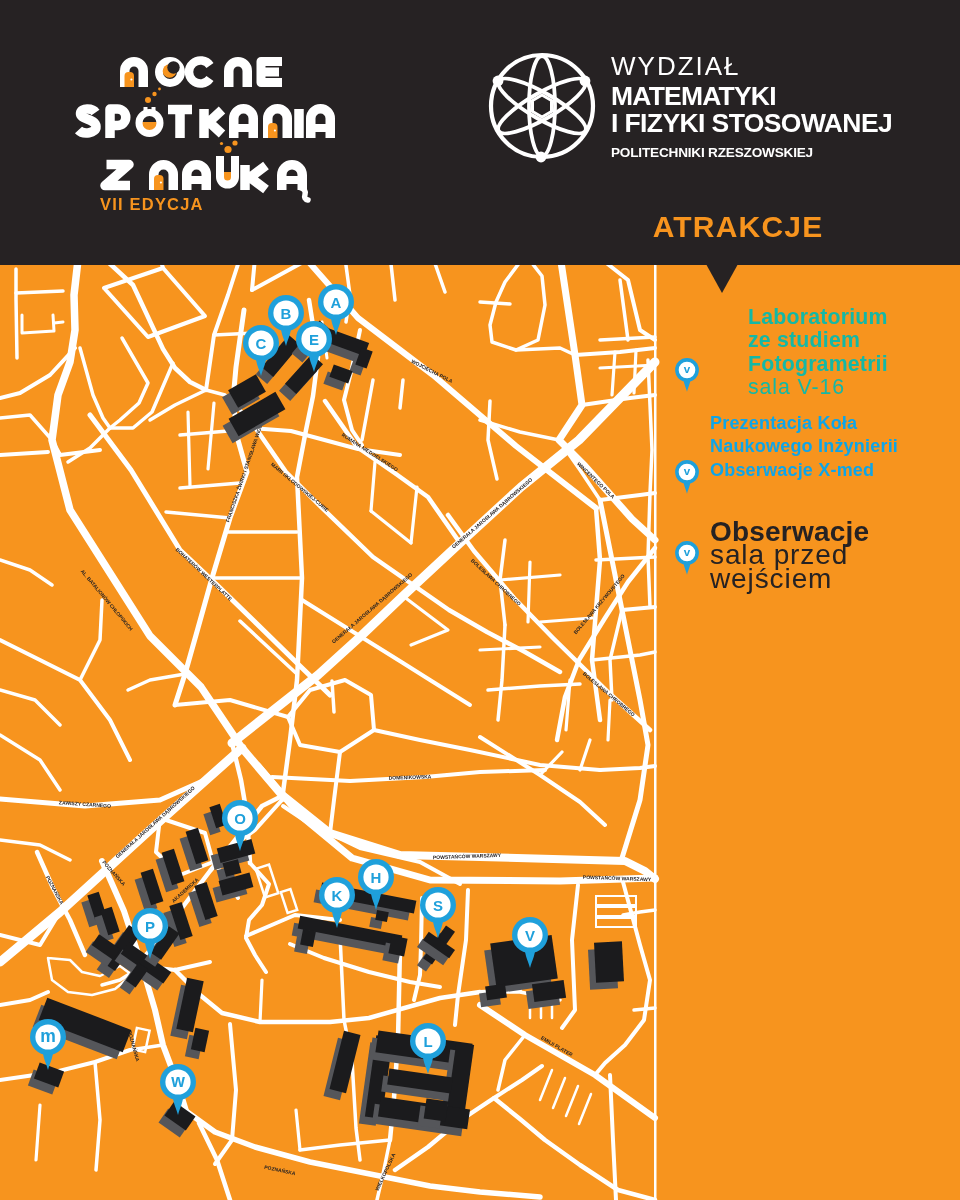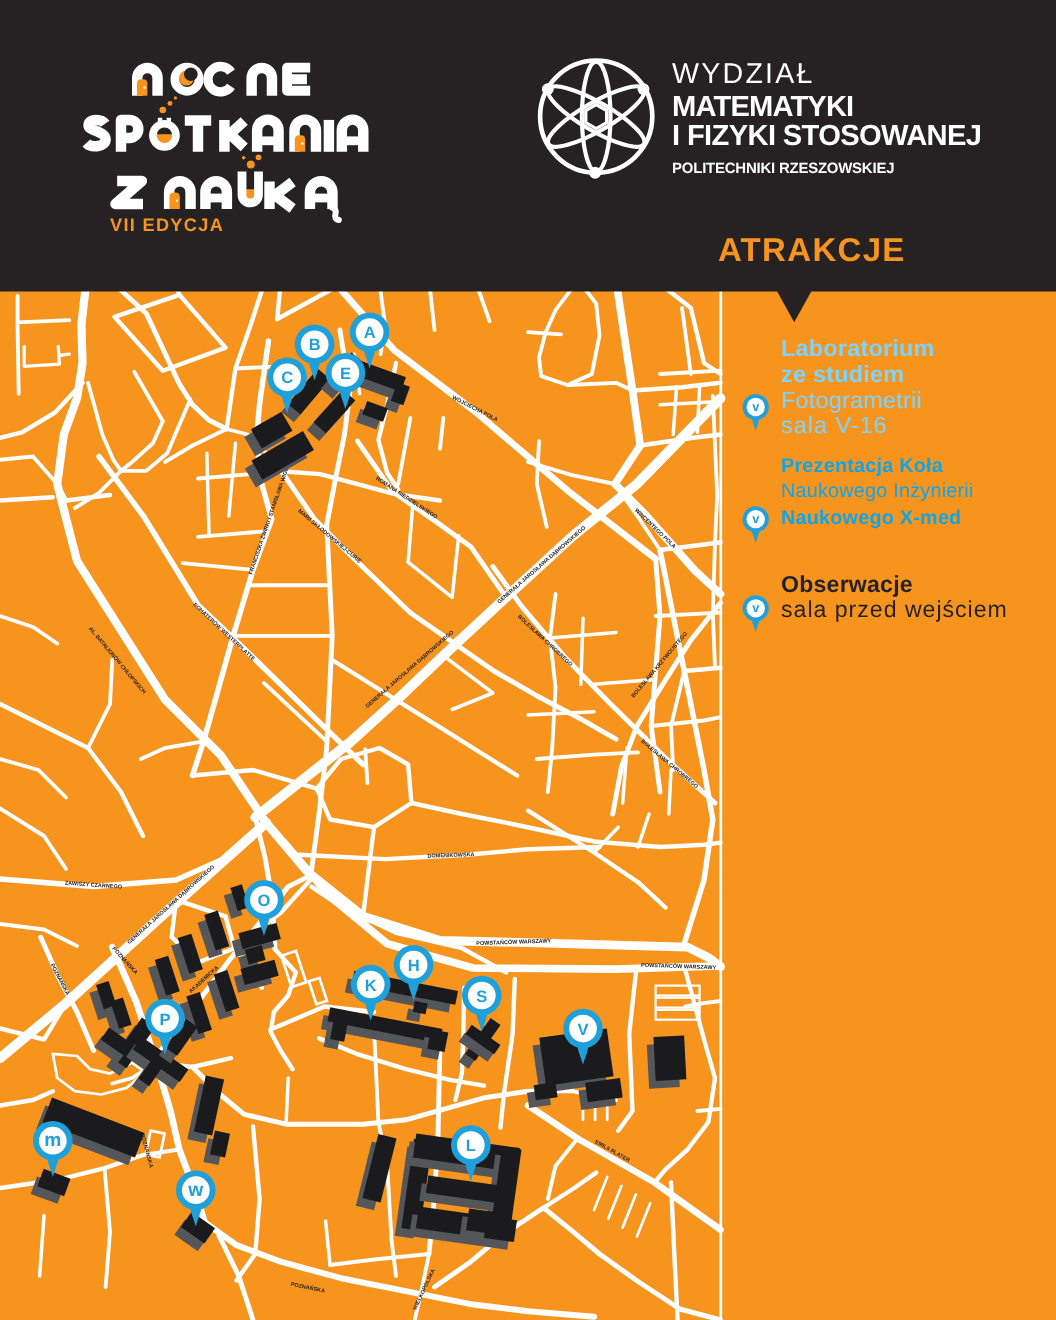--- a/index.html
+++ b/index.html
@@ -462,30 +462,30 @@
 
 <text x="611" y="105" font-family="Liberation Sans, sans-serif" font-size="26.5" font-weight="bold" letter-spacing="-0.8" fill="#FFFFFF">MATEMATYKI</text>
 
 <text x="611" y="132" font-family="Liberation Sans, sans-serif" font-size="26.5" font-weight="bold" letter-spacing="-0.6" fill="#FFFFFF">I FIZYKI STOSOWANEJ</text>
 
 <text x="611" y="157" font-family="Liberation Sans, sans-serif" font-size="13.6" font-weight="bold" letter-spacing="-0.2" fill="#FFFFFF">POLITECHNIKI RZESZOWSKIEJ</text>
 
 <text x="738" y="237" text-anchor="middle" font-family="Liberation Sans, sans-serif" font-size="30" font-weight="bold" letter-spacing="1.2" fill="#F7941E">ATRAKCJE</text>
 </svg>
 
-<div style="position:absolute;left:710px;top:306px;font-family:'Liberation Sans',sans-serif;font-size:21.3px;line-height:23.3px;color:#7dd3fc;letter-spacing:0.2px">
+<div style="position:absolute;left:748px;top:306px;font-family:'Liberation Sans',sans-serif;font-size:21.3px;line-height:23.3px;color:#14b8a6;letter-spacing:0.2px">
       <div style="font-weight:bold">Laboratorium</div>
       <div style="font-weight:bold">ze studiem</div>
-      <div style="font-weight:normal">Fotogrametrii</div>
+      <div style="font-weight:bold">Fotogrametrii</div>
       <div style="letter-spacing:0.9px">sala V-16</div>
     </div>
 
 <div style="position:absolute;left:710px;top:412px;font-family:'Liberation Sans',sans-serif;font-size:18px;line-height:23.3px;color:#0ea5e9;letter-spacing:0.2px">
       <div style="font-weight:bold">Prezentacja Koła</div>
-      <div style="font-weight:normal">Naukowego Inżynierii</div>
-      <div style="font-weight:bold">Naukowego X-med</div>
+      <div style="font-weight:bold">Naukowego Inżynierii</div>
+      <div style="font-weight:bold">Obserwacje X-med</div>
     </div>
 
-<div style="position:absolute;left:710px;top:520px;font-family:'Liberation Sans',sans-serif;font-size:21px;line-height:23.3px;color:#262223;letter-spacing:0.2px">
+<div style="position:absolute;left:710px;top:520px;font-family:'Liberation Sans',sans-serif;font-size:28px;line-height:23.3px;color:#262223;letter-spacing:0.2px">
       <div style="font-weight:bold">Obserwacje</div>
       <div style="letter-spacing:0.9px">sala przed wejściem</div>
     </div>
 
 </div>
 </body></html>

